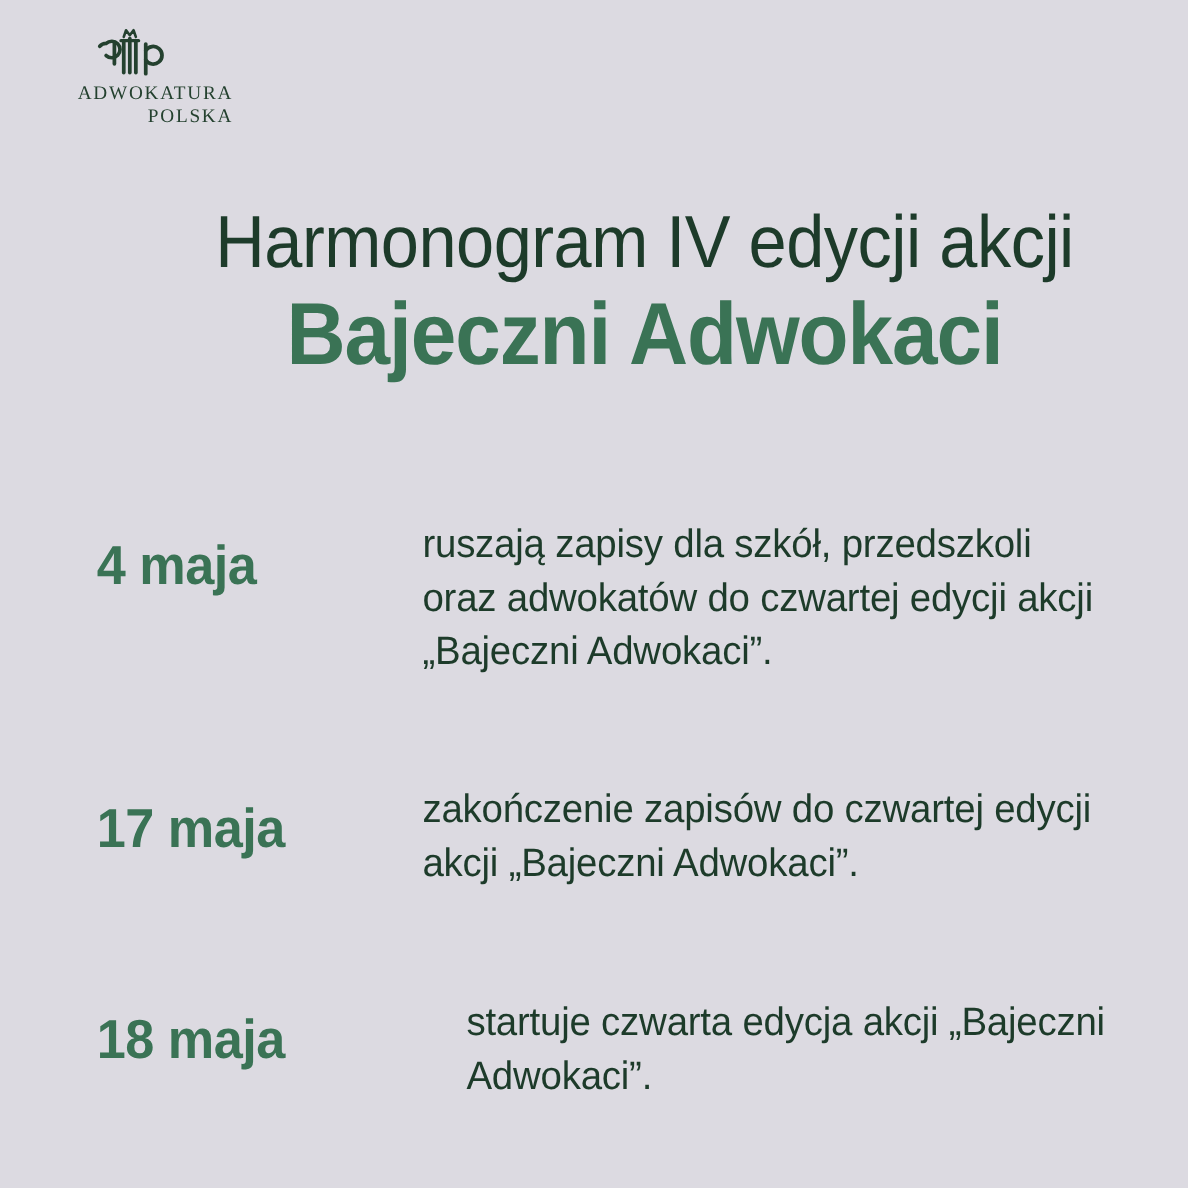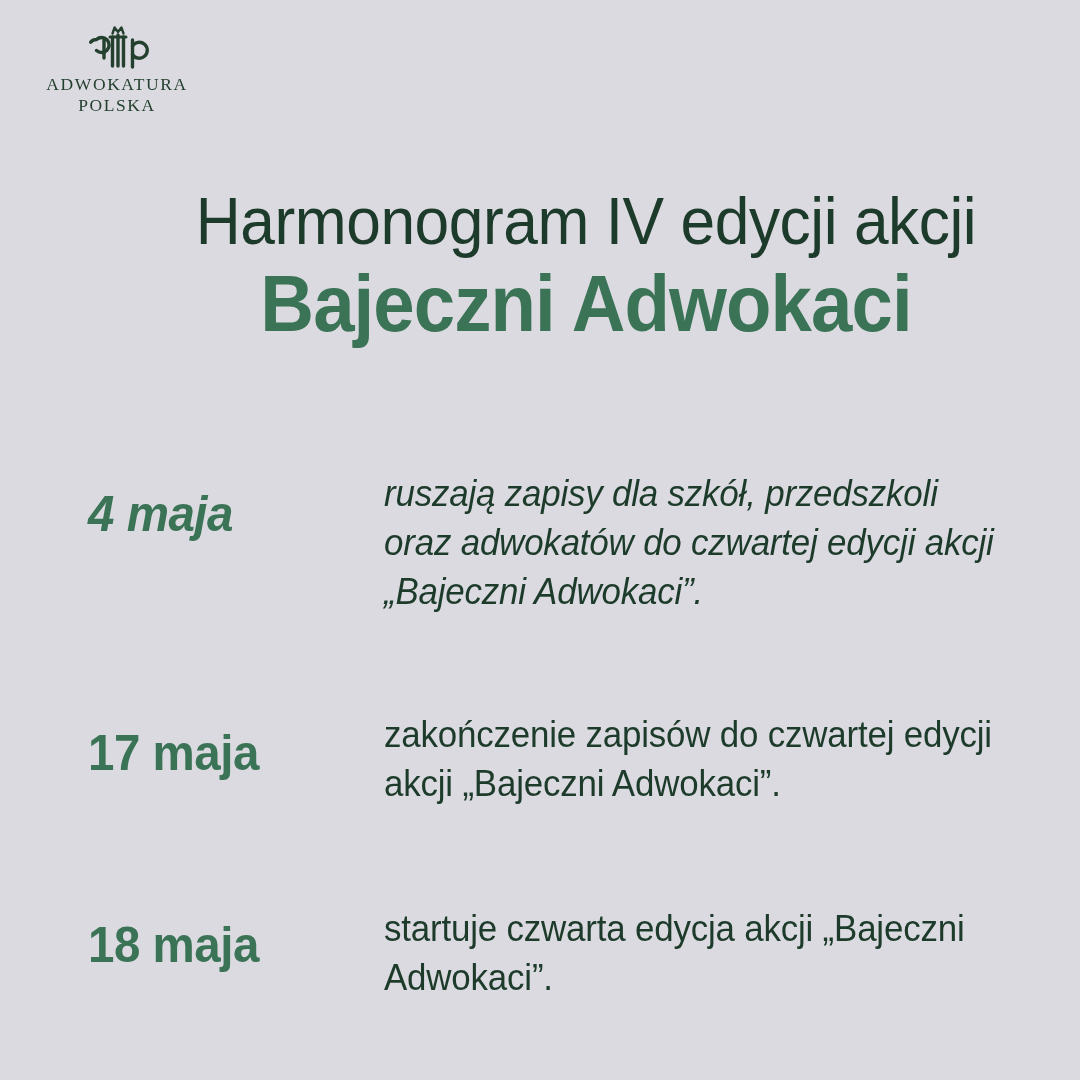--- a/index.html
+++ b/index.html
@@ -14,21 +14,21 @@
     overflow: hidden;
     position: relative;
   }
 
   
   .logo-block {
     position: absolute;
     left: 22px;
     top: 14px;
     width: 190px;
-    text-align: center;
+    text-align: right;
   }
   .logo-mark {
     display: block;
     margin: 0 auto;
     width: 82px;
     height: 60px;
   }
   .logo-wordmark {
     margin-top: 4px;
     font-family: "Liberation Serif", serif;
@@ -85,20 +85,21 @@
     top: 470px;
     width: 940px;
   }
   .schedule-row {
     display: flex;
     align-items: flex-start;
     margin-bottom: 80px;
   }
   .schedule-row:last-child {
     margin-bottom: 0;
+    gap: 40px;
   }
   .row-date {
     flex: 0 0 296px;
     font-size: 50px;
     font-weight: 700;
     color: #3a7355;
     letter-spacing: -0.5px;
     line-height: 1.12;
     transform: scaleX(0.95);
     transform-origin: left top;
@@ -111,21 +112,21 @@
     line-height: 1.36;
     letter-spacing: -0.2px;
     transform: scaleX(0.97);
     transform-origin: left top;
   }
 
   .row-1 .row-date { padding-top: 16px; }
   .row-2 .row-date { padding-top: 14px; }
   .row-3 .row-date { padding-top: 12px; }
 
-  .row-1 { margin-bottom: 94px; font-style: italic; }
+  .row-1 { margin-bottom: 94px; }
   .row-2 { margin-bottom: 96px; }
 </style>
 </head>
 <body>
 
 <div class="logo-block">
   <span class="logo-mark">
     <svg viewBox="0 0 82 60" width="82" height="60" aria-hidden="true">
       <g fill="none" stroke="#24412f" stroke-width="3.4" stroke-linecap="round">
 

